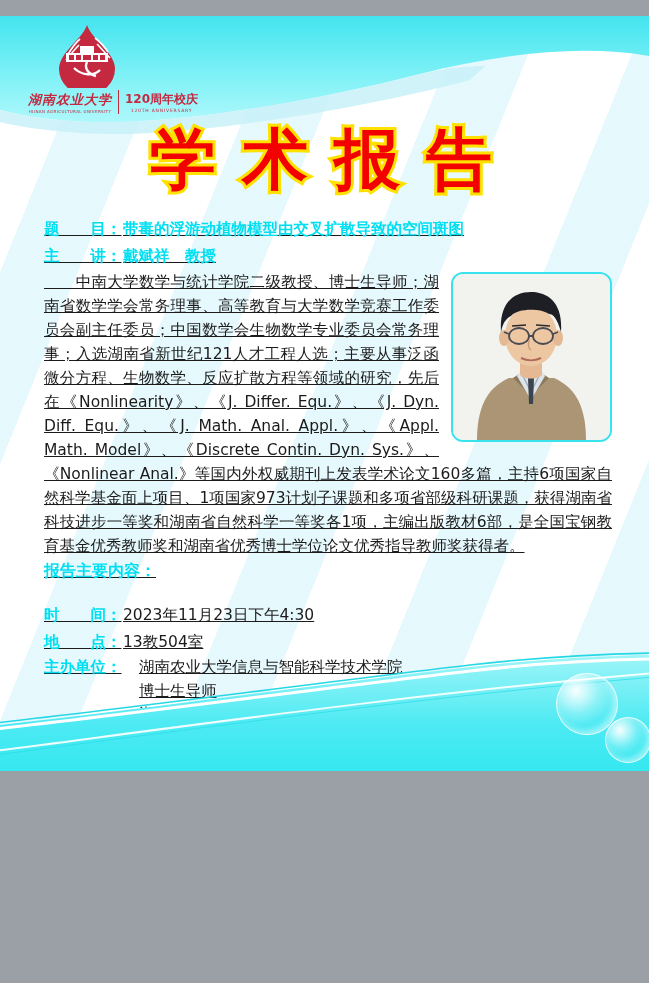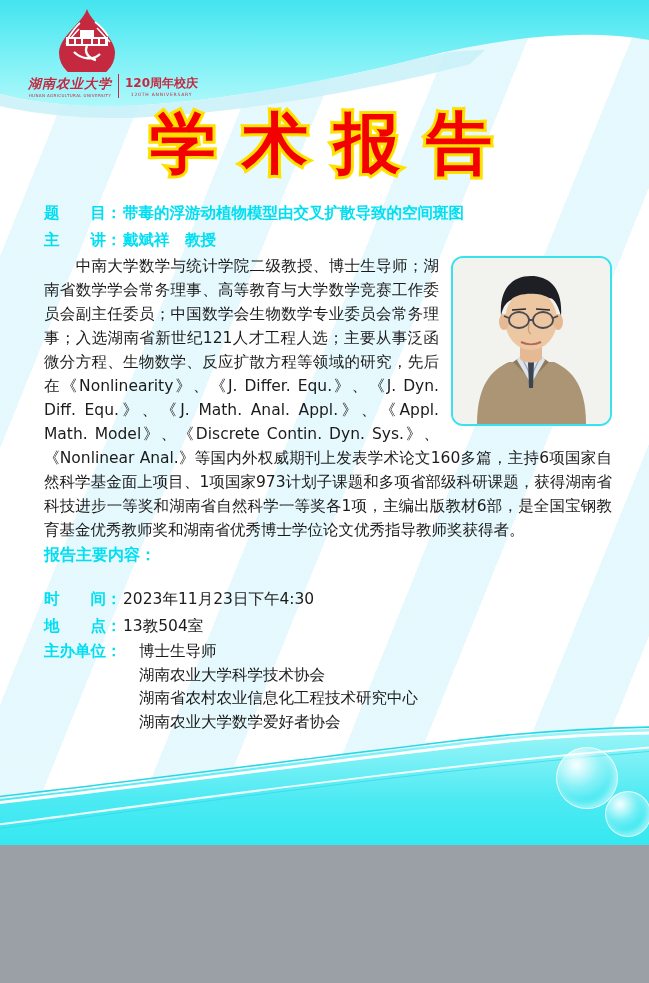--- a/index.html
+++ b/index.html
@@ -1,18 +1,18 @@
 <!DOCTYPE html>
 <html><head>
 <meta charset="utf-8">
 <style>
   * { margin:0; padding:0; box-sizing:border-box; }
   html,body { background:#9aa0a6; }
   .poster {
-    position:relative; width:649px; height:845px; margin:0 auto;
+    position:relative; width:649px; height:755px; margin:16px auto;
     background:
       repeating-linear-gradient(112deg,
         rgba(188,238,250,0) 0px, rgba(188,238,250,0) 96px,
         rgba(188,238,250,.38) 96px, rgba(188,238,250,.38) 168px),
       #ffffff;
     overflow:hidden;
     font-family:"DejaVu Sans","Liberation Sans",sans-serif;
   }
   svg { display:block; }
 
@@ -29,21 +29,21 @@
   .uni-name-en { font-size:4px; color:#c42940; letter-spacing:.4px; white-space:nowrap; }
   .logo-divider { width:1px; height:24px; background:#c42940; margin:0 6px; }
   .anniv { font-size:12px; font-weight:bold; color:#c42940; white-space:nowrap; }
   .anniv-en { font-size:4.5px; color:#c42940; letter-spacing:.8px; white-space:nowrap; }
 
   
   .title-svg { position:absolute; top:94px; left:0; }
 
   
   .content { position:absolute; top:200px; left:44px; width:568px;
-             font-size:15.5px; line-height:24px; color:#1b1b1b; }
+             font-size:15.5px; line-height:24px; color:#1b1b1b;text-decoration:underline; }
   .label { color:#00dff2; font-weight:bold; }
   .info-row { display:flex; line-height:27px; }
   .info-row .label { flex:0 0 79px; }
   .info-row .value { color:#00dff2; font-weight:bold; }
   .info-row.dark .value { color:#1b1b1b; font-weight:normal;text-align:center; }
   .section-label { line-height:26px; font-size:16px; }
   .para { text-align:justify; }
   .photo-frame {
     float:right; width:161px; height:170px; margin:2px 0 6px 12px;
     border:2px solid #39e3ee; border-radius:12px; overflow:hidden; background:#f2f3ef;
@@ -181,20 +181,21 @@
     </div>
 
     <div class="info-row dark">
       <span class="label">地　　点：</span>
       <span class="value">13教504室</span>
     </div>
 
     <div class="org-row">
       <span class="label">主办单位：</span>
       <div class="org-list">
+        <div>湖南农业大学信息与智能科学技术学院</div>
         <div>博士生导师</div>
         <div>湖南农业大学科学技术协会</div>
         <div>湖南省农村农业信息化工程技术研究中心</div>
         <div>湖南农业大学数学爱好者协会</div>
       </div>
     </div>
   </div>
 
   <svg class="bottom-band" viewBox="0 0 649 128" width="649" height="128">
     <defs>

